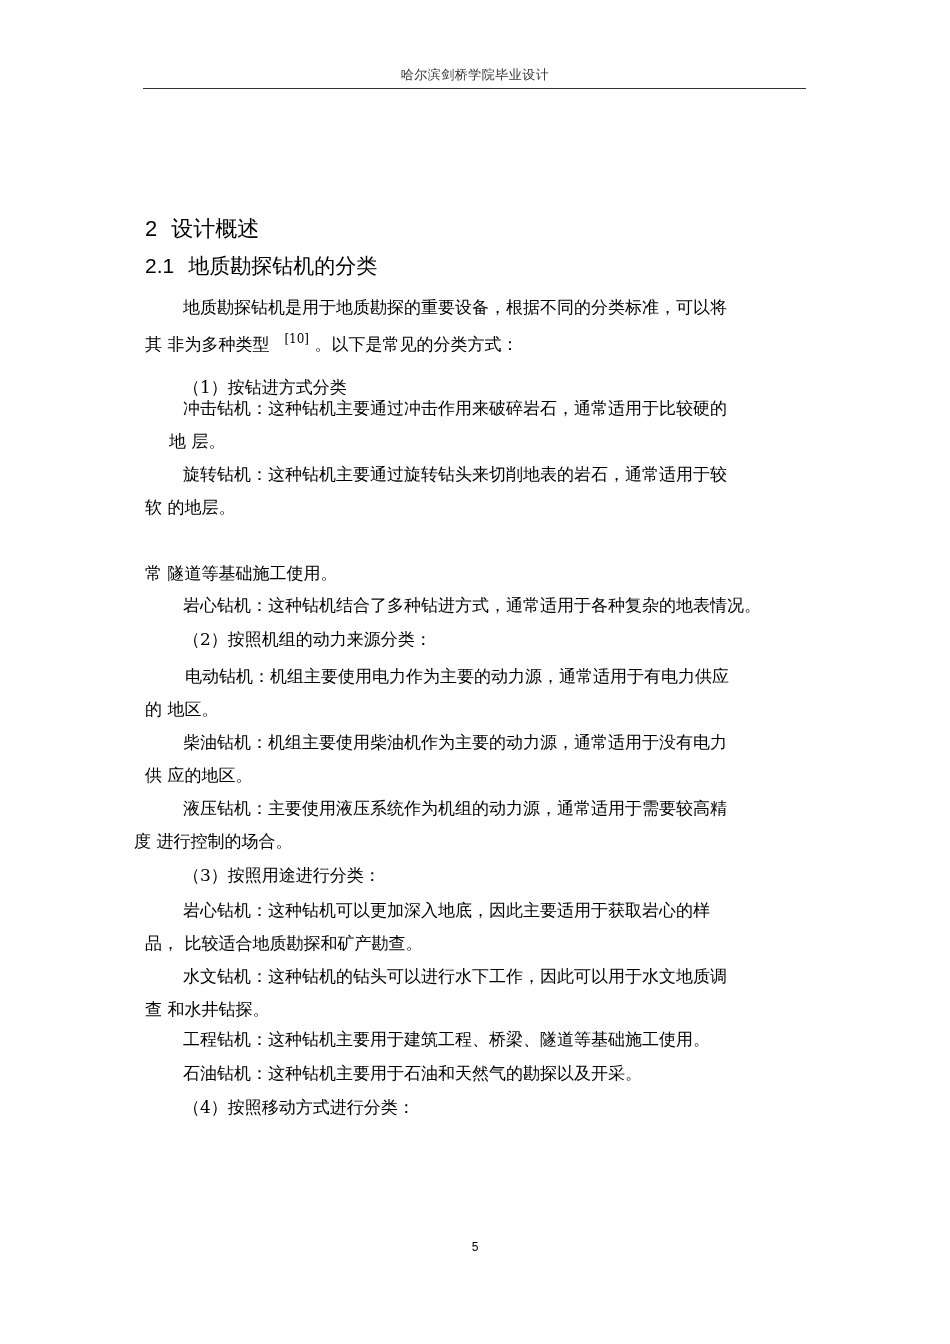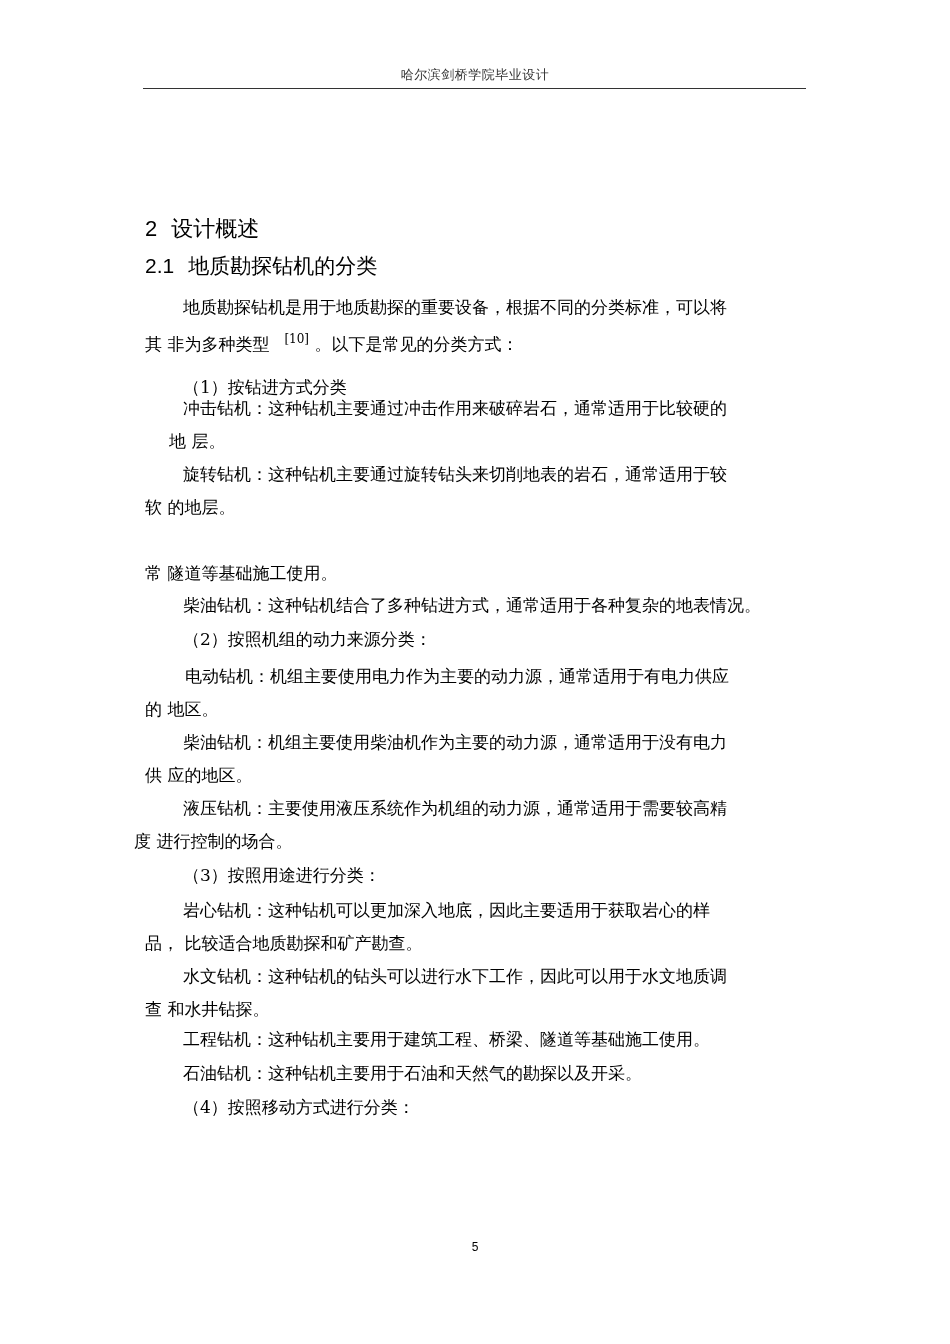--- a/index.html
+++ b/index.html
@@ -38,21 +38,21 @@
 
   <div class="line" style="left:183px; top:296px;">地质勘探钻机是用于地质勘探的重要设备，根据不同的分类标准，可以将</div>
   <div class="line" style="left:145px; top:328px;"><span>其  非为多种类型</span><span class="sup">[10]</span><span> 。以下是常见的分类方式：</span></div>
 
   <div class="line" style="left:183px; top:376px;">（1）按钻进方式分类</div>
   <div class="line" style="left:183px; top:397px;">冲击钻机：这种钻机主要通过冲击作用来破碎岩石，通常适用于比较硬的</div>
   <div class="line" style="left:145px; top:430px;margin-left:24px;">地  层。</div>
   <div class="line" style="left:183px; top:463px;">旋转钻机：这种钻机主要通过旋转钻头来切削地表的岩石，通常适用于较</div>
   <div class="line" style="left:145px; top:496px;">软  的地层。</div>
   <div class="line" style="left:145px; top:562px;">常  隧道等基础施工使用。</div>
-  <div class="line" style="left:183px; top:594px;">柴油钻机：这种钻机结合了多种钻进方式，通常适用于各种复杂的地表情况。</div>
+  <div class="line" style="left:183px; top:594px;">岩心钻机：这种钻机结合了多种钻进方式，通常适用于各种复杂的地表情况。</div>
 
   <div class="line" style="left:183px; top:628px;">（2）按照机组的动力来源分类：</div>
   <div class="line" style="left:185px; top:665px;">电动钻机：机组主要使用电力作为主要的动力源，通常适用于有电力供应</div>
   <div class="line" style="left:145px; top:698px;">的  地区。</div>
   <div class="line" style="left:183px; top:731px;">柴油钻机：机组主要使用柴油机作为主要的动力源，通常适用于没有电力</div>
   <div class="line" style="left:145px; top:764px;">供  应的地区。</div>
   <div class="line" style="left:183px; top:797px;">液压钻机：主要使用液压系统作为机组的动力源，通常适用于需要较高精</div>
   <div class="line" style="left:134px; top:830px;">度  进行控制的场合。</div>
 
   <div class="line" style="left:183px; top:864px;">（3）按照用途进行分类：</div>

